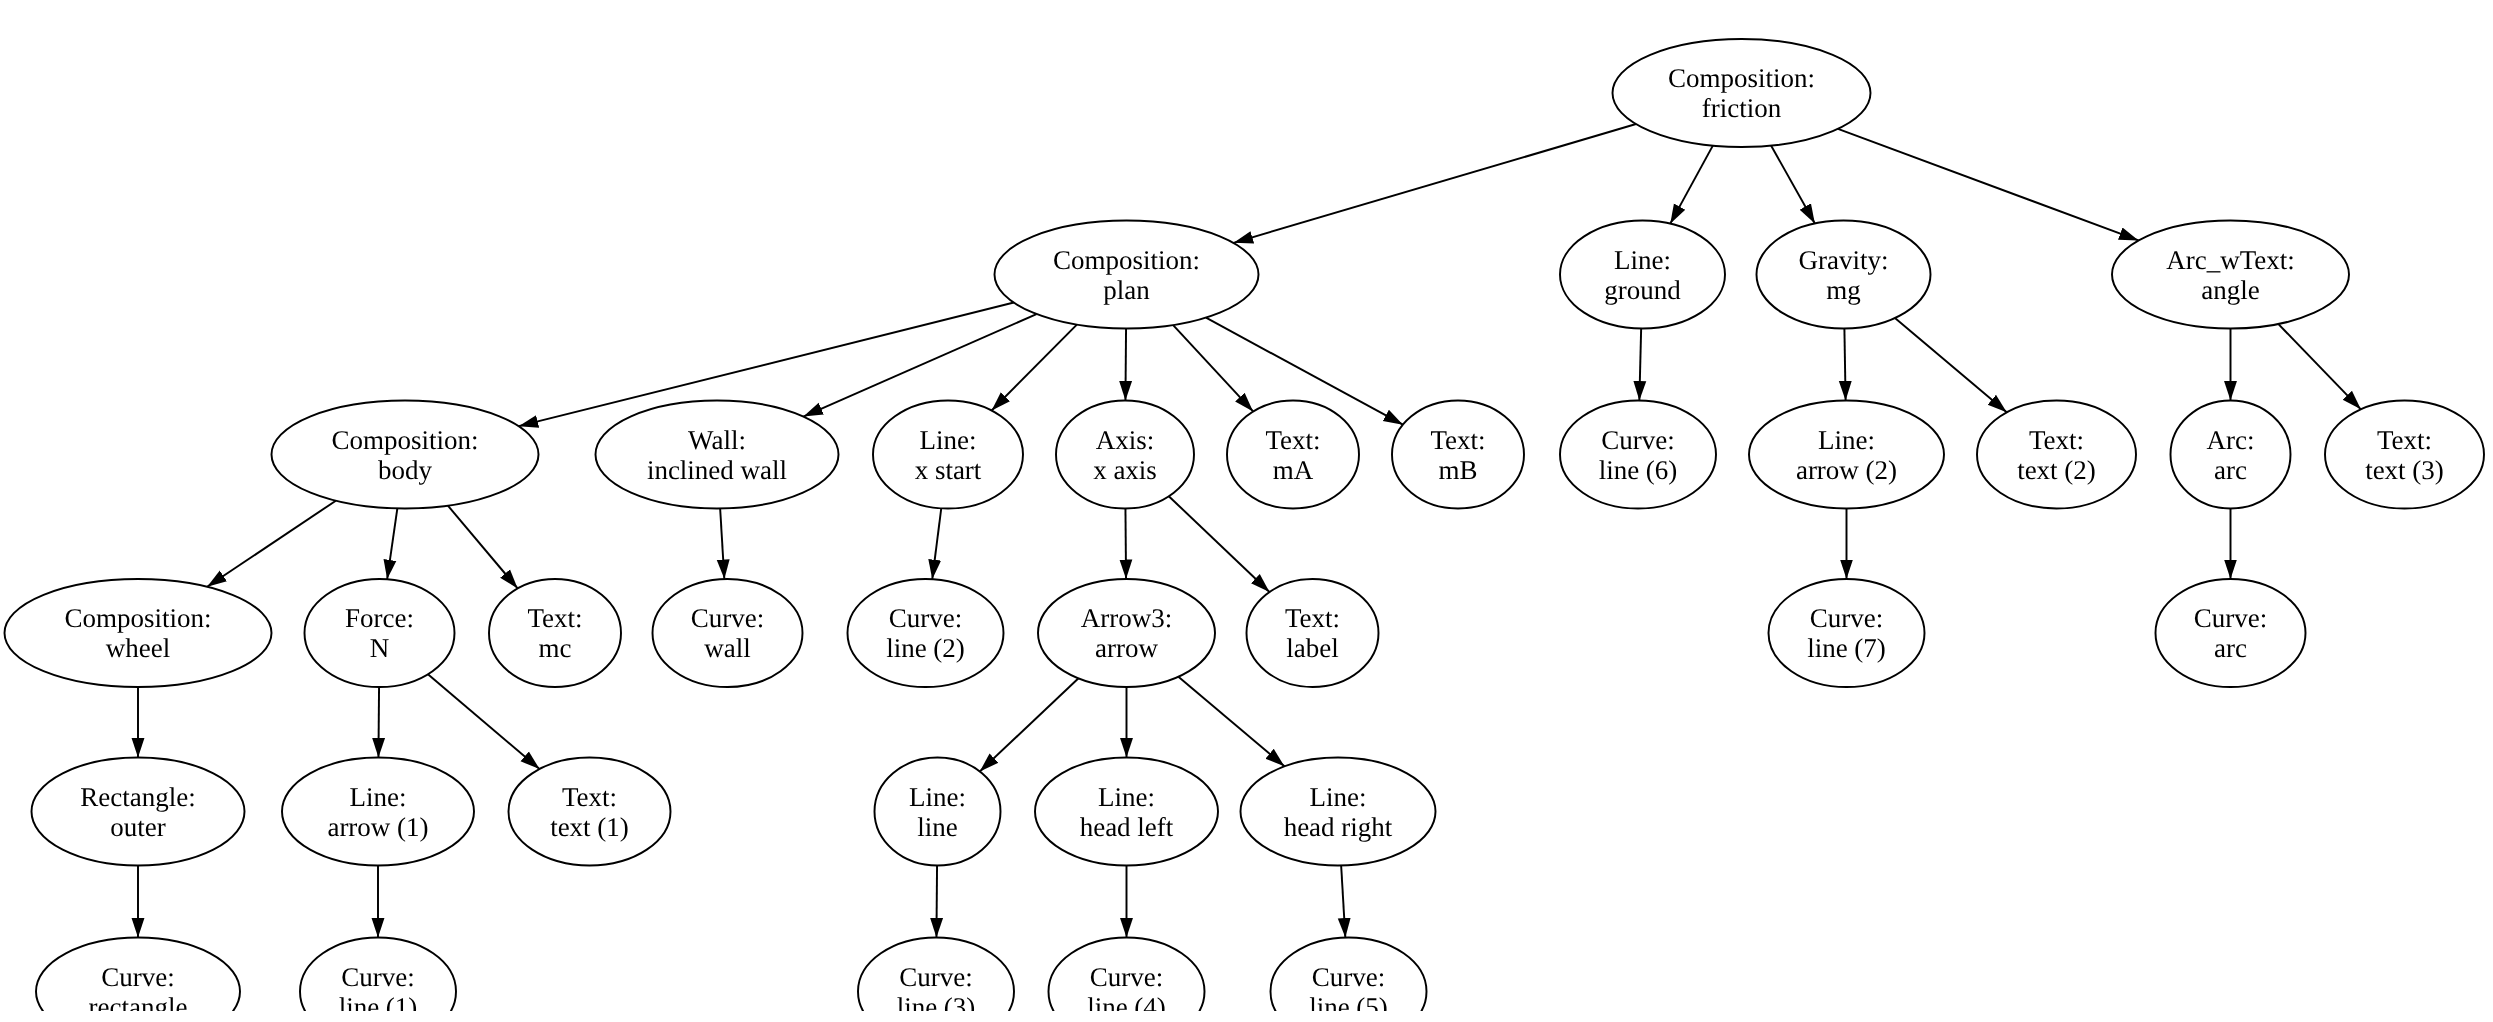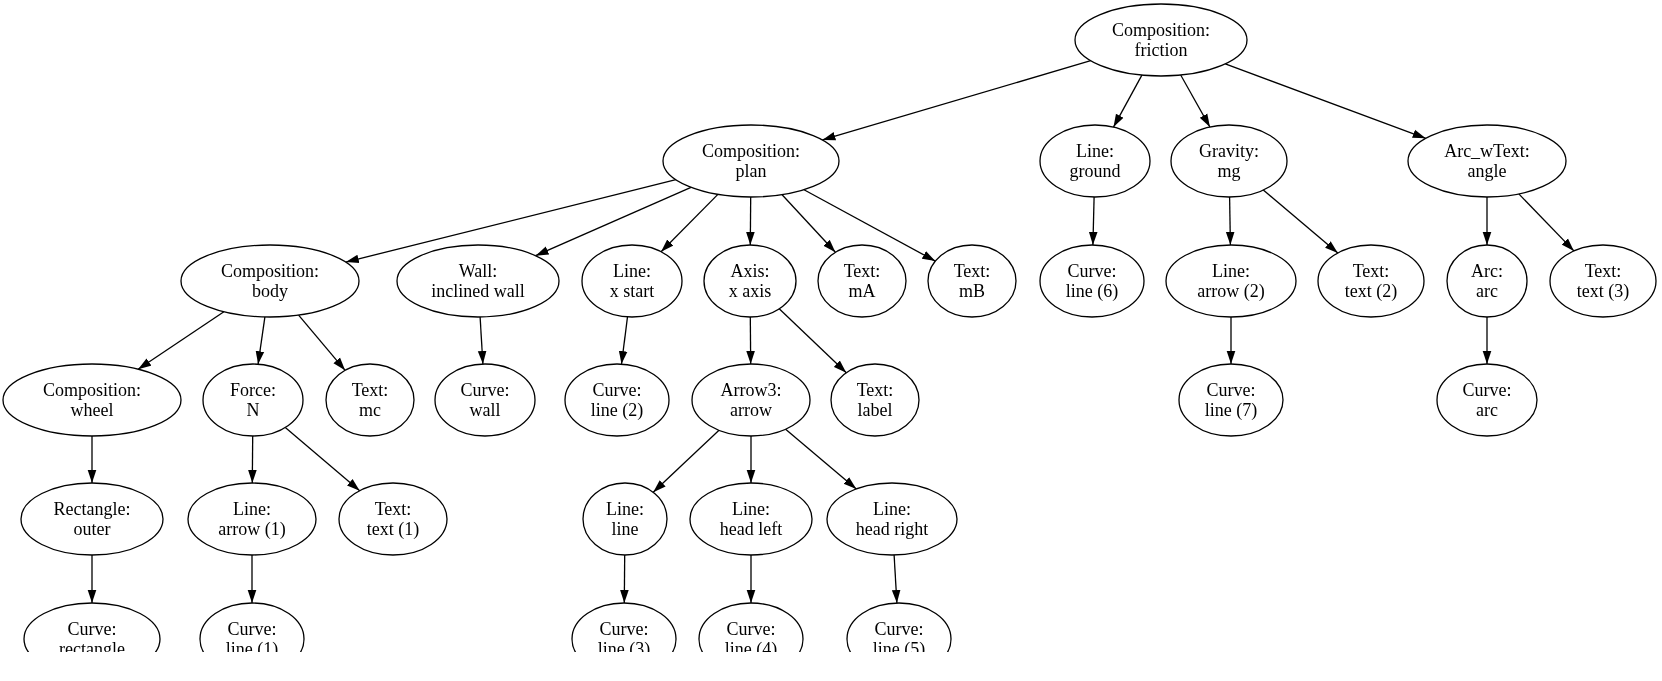--- a/index.html
+++ b/index.html
@@ -11,20 +11,21 @@
   html, body {
     margin: 0;
     padding: 0;
     background: var(--background);
   }
   .canvas-wrap {
     width: 1662px;
     height: 652px;
     background: var(--background);
     overflow: hidden;
+    margin-top: 22px;
   }
   svg { display: block; }
   .node ellipse {
     fill: var(--node_fill);
     stroke: var(--stroke);
     stroke-width: 1.3px;
   }
   .node text {
     font-family: "Liberation Serif", "DejaVu Serif", serif;
     font-size: 18px;

